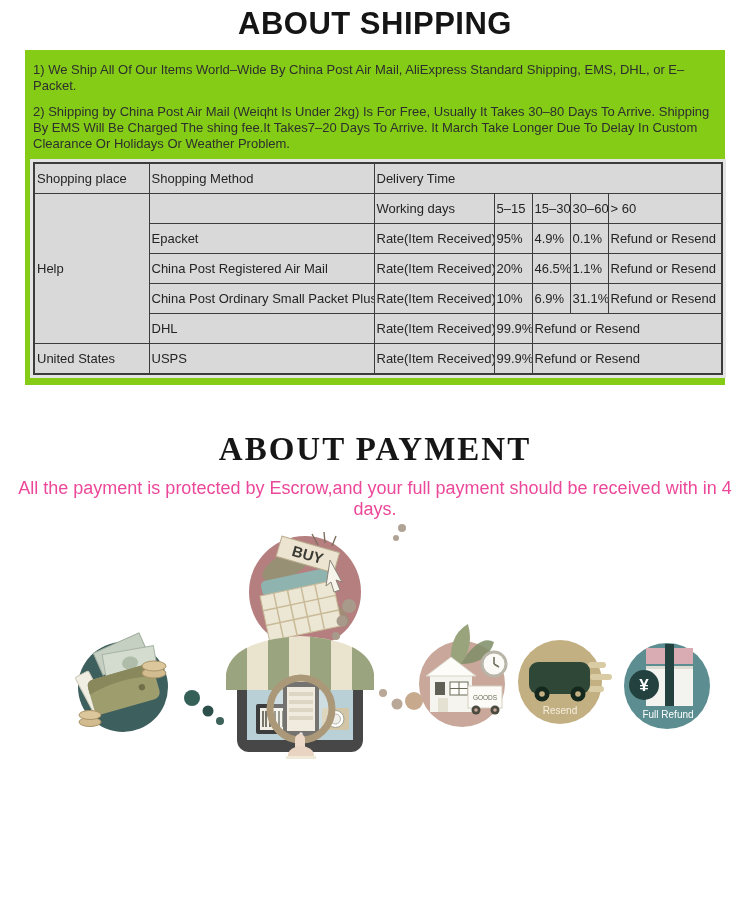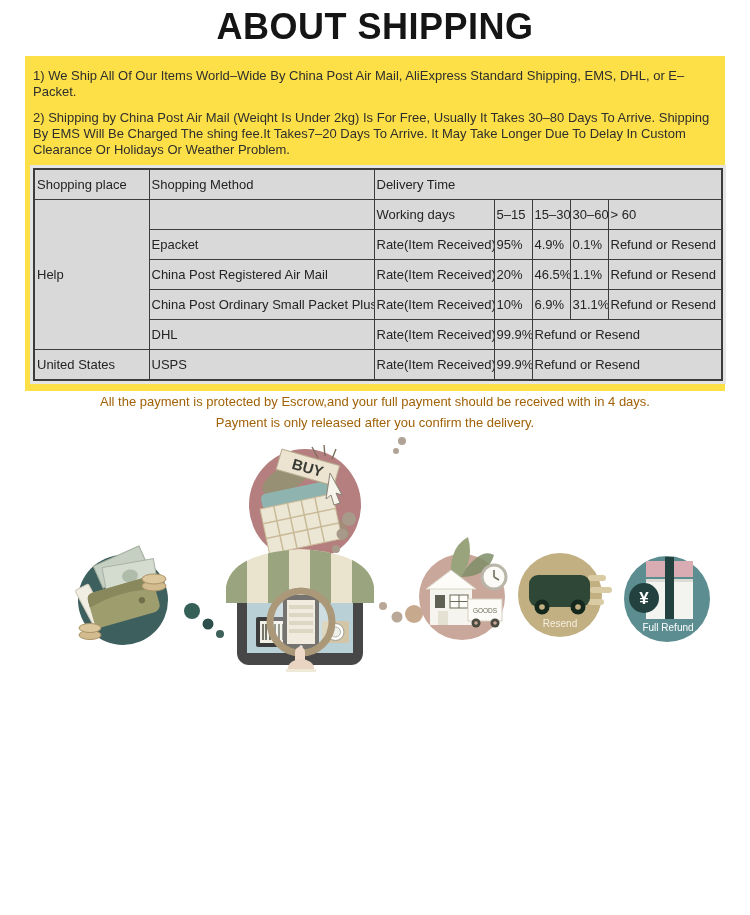--- a/index.html
+++ b/index.html
@@ -2,59 +2,59 @@
 <html><head>
 <meta charset="utf-8">
 <style>
   html,body{margin:0;padding:0;background:#ffffff;}
   .page{
     width:750px;height:915px;overflow:hidden;position:relative;
     font-family:"Liberation Sans", sans-serif;background:#ffffff;
   }
   .shipping-title{
     margin:6px 0 8px;text-align:center;
-    font-size:36px;font-weight:600;letter-spacing:.5px;color:#151515;
+    font-size:31px;font-weight:600;letter-spacing:.5px;color:#151515;
     font-family:"Liberation Sans", sans-serif;
   }
   .shipping-box{
-    margin:0 25px;background:#fde047;padding:12px 8px 10px;
+    margin:0 25px;background:#84cc16;padding:12px 8px 10px;
   }
   .shipping-box p{
     margin:0 0 10px;font-size:13px;line-height:16px;color:#2e2e2e;
   }
   table.ship{
     width:688px;margin:6px auto 0;border-collapse:collapse;table-layout:fixed;
     background:#d9d9d9;border:2px solid #3c3c3c;outline:3px solid #e4e4e4;
     font-size:13px;color:#242424;
   }
   table.ship td{
     border:1px solid #3c3c3c;text-align:left;vertical-align:middle;
     height:29px;padding:0 2px;overflow:hidden;white-space:nowrap;
   }
   .payment-title{
     margin:46px 0 10px;text-align:center;
     font-family:"Liberation Serif", serif;
     font-size:33px;font-weight:bold;letter-spacing:2px;color:#161616;
   }
   .payment-sub{
-    text-align:center;font-size:13px;line-height:21px;color:#a16207;margin:0 0 4px;
+    text-align:center;font-size:18px;line-height:21px;color:#ec4899;margin:0 0 4px;
   }
   .illustration{display:block;margin:0 auto;}
   svg text{font-family:"Liberation Sans", sans-serif;}
 </style>
 </head>
 <body>
 
 <div class="page">
 
   <h1 class="shipping-title">ABOUT SHIPPING</h1>
 
   <section class="shipping-box">
     <p>1) We Ship All Of Our Items World–Wide By China Post Air Mail, AliExpress Standard Shipping, EMS, DHL, or E–Packet.</p>
-    <p>2) Shipping by China Post Air Mail (Weiqht Is Under 2kg) Is For Free, Usually It Takes 30–80 Days To Arrive. Shipping By EMS Will Be Charged The shing fee.It Takes7–20 Days To Arrive. It May Take Longer Due To Delay In Custom Clearance Or Holidays Or Weather Problem.</p>
+    <p>2) Shipping by China Post Air Mail (Weiqht Is Under 2kg) Is For Free, Usually It Takes 30–80 Days To Arrive. Shipping By EMS Will Be Charged The shing fee.It Takes7–20 Days To Arrive. It March Take Longer Due To Delay In Custom Clearance Or Holidays Or Weather Problem.</p>
 
     <table class="ship">
       <colgroup>
         <col style="width:115px">
           <col style="width:225px">
           <col style="width:120px">
         <col style="width:38px">
           <col style="width:38px">
           <col style="width:38px">
           <col style="width:114px">
@@ -108,22 +108,23 @@
           <td>United States</td>
           <td>USPS</td>
           <td>Rate(Item Received)</td>
           <td>99.9%</td>
           <td colspan="3">Refund or Resend</td>
         </tr>
       </tbody>
     </table>
   </section>
 
+  <h2 class="payment-title">ABOUT PAYMENT</h2>
   <p class="payment-sub"><span>All the payment is protected by Escrow,and your full payment should be received with in 4 days.</span><br>
-  <span>Payment is only released after you confirm the delivery.</span></p>
+  </p>
 
   <svg class="illustration" width="750" height="235" viewBox="0 0 750 235" xmlns="http://www.w3.org/2000/svg">
     <defs>
       <clipPath id="awn">
         <path d="M226,166 L226,150 Q231,116 300,112 Q369,116 374,150 L374,166 Z"></path>
       </clipPath>
     </defs>
 
     <g>
       <circle cx="305" cy="68" r="56" fill="#b57e7f"></circle>

